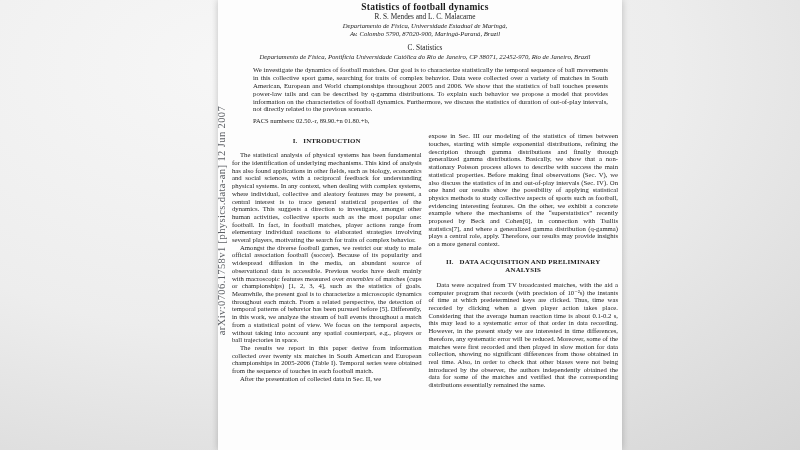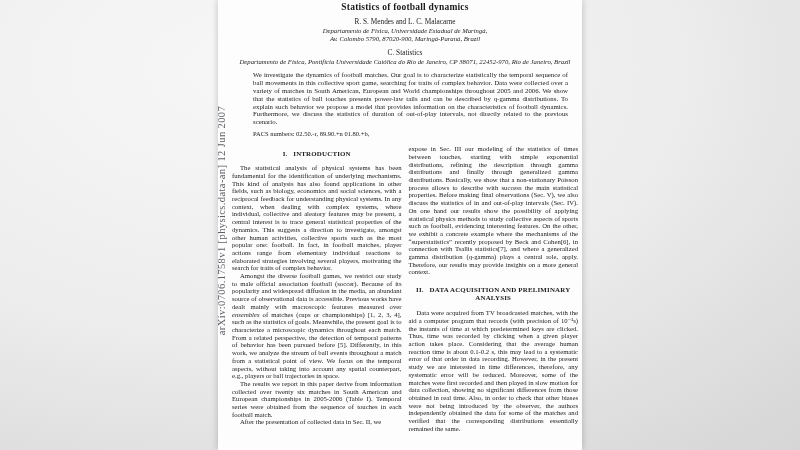--- a/index.html
+++ b/index.html
@@ -9,21 +9,21 @@
     height: 450px;
     overflow: hidden;
     background: radial-gradient(ellipse 120% 130% at 30% 15%, #f7f7f7 0%, #ededed 45%, #dcdcdc 75%, #cfcfcf 100%);
     font-family: "Liberation Serif", "DejaVu Serif", serif;
     color: #1b1b1b;
   }
   .page {
     position: absolute;
     left: 218px;
     top: 0;
-    width: 364px;
+    width: 404px;
     height: 450px;
     background: #fdfdfd;
     box-shadow: 0 0 7px rgba(0,0,0,0.22);
   }
   .page-content {
     padding: 0 4px 0 14px;
   }
   .watermark {
     position: absolute;
     left: 72px;
@@ -39,21 +39,20 @@
     z-index: 3;
   }
   .title {
     margin-top: 2px;
     text-align: center;
     font-weight: bold;
     font-size: 9.5px;
     letter-spacing: 0.2px;
   }
   .authors {
-    margin-top: 5px;
     text-align: center;
     font-size: 7.3px;
   }
   .authors-2 { margin-top: 5px; }
   .affil {
     text-align: center;
     font-style: italic;
     font-size: 6.7px;
     line-height: 7.3px;
     margin-top: 1px;

